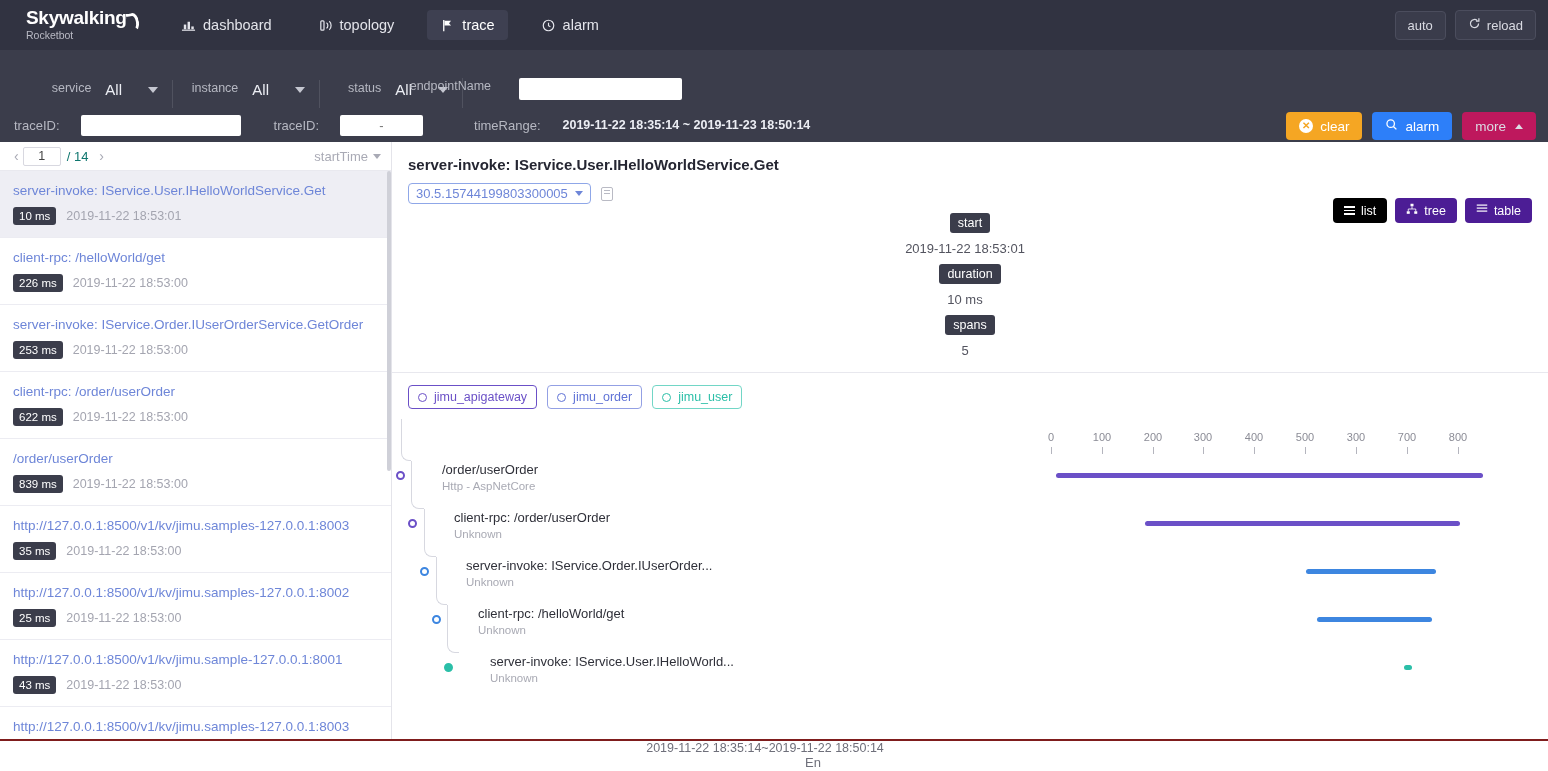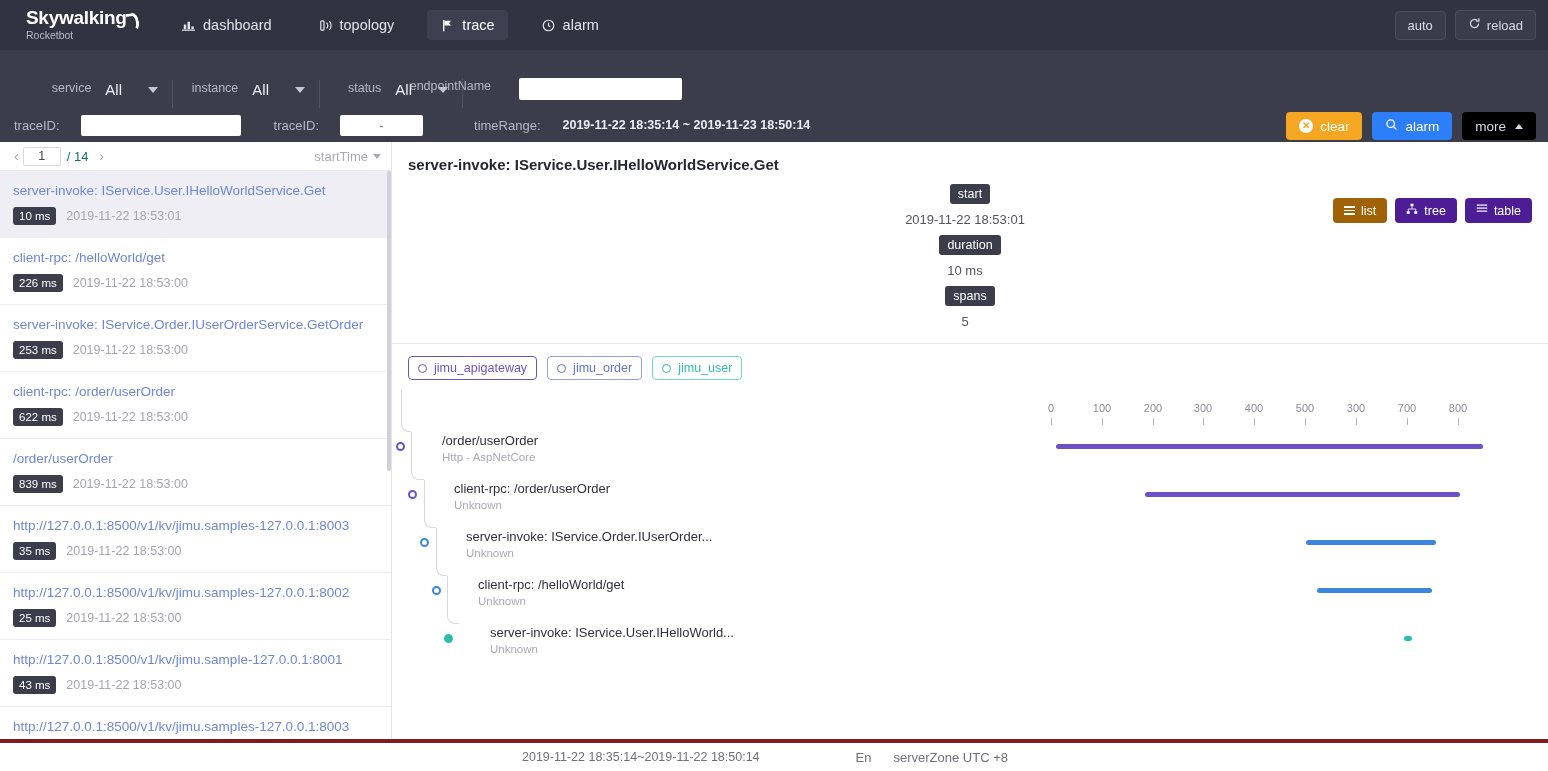--- a/index.html
+++ b/index.html
@@ -74,21 +74,21 @@
   }
 
   .filter-actions { position: absolute; right: 12px; top: 62px; display: flex; gap: 10px; align-items: center; }
   .btn {
     border: none; border-radius: 4px; font-size: 13.5px; font-family: inherit;
     display: flex; align-items: center; gap: 7px; cursor: pointer; height: 28px; padding: 0 13px;
     color: #fff;
   }
   .btn-clear { background: #f5a623; }
   .btn-search { background: #2d7ff9; }
-  .btn-more { background: #000000; color: #dcdde4; }
+  .btn-more { background: #be185d; color: #dcdde4; }
   .x-circle {
     width: 14px; height: 14px; border-radius: 50%; background: #fff; color: #f5a623;
     font-size: 10px; line-height: 14px; text-align: center; font-weight: bold;
   }
   .caret-up-sm {
     width: 0; height: 0; border-left: 4px solid transparent; border-right: 4px solid transparent;
     border-bottom: 5px solid #dcdde4; margin-left: 2px;
   }
 
   .filter-row2 { display: flex; align-items: center; height: 34px; padding: 0 14px; gap: 13px; }
@@ -160,21 +160,21 @@
   .tag-dark {
     background: #3b3d4b; color: #fff; font-size: 12.5px; border-radius: 3px; padding: 3px 8px;
   }
   .stat-val { color: #53545f; font-size: 13px; margin-right: 10px; }
 
   .viewbtns { position: absolute; right: 16px; top: 56px; display: flex; gap: 8px; }
   .vbtn {
     background: #4c1d95; color: #fff; font-size: 12.5px; border-radius: 4px;
     padding: 5px 11px; display: flex; align-items: center; gap: 6px; cursor: pointer;
   }
-  .vbtn.active { background: #a16207; text-align: center; }
+  .vbtn.active { background: #000000; text-align: center; }
   .lines-ico { display: inline-flex; flex-direction: column; gap: 2px; }
   .lines-ico i { display: block; width: 11px; height: 1.6px; background: #fff; }
 
   .svc-chips { display: flex; gap: 10px; padding: 12px 16px 0 16px; }
   .chip {
     border-radius: 4px; font-size: 12.5px; padding: 4px 9px; display: flex;
     align-items: center; gap: 7px; cursor: pointer; background: #fff; white-space: nowrap;
   }
   .chip-ring { width: 9px; height: 9px; border-radius: 50%; border: 1.6px solid currentColor; }
 
@@ -193,22 +193,22 @@
     position: absolute; width: 9px; height: 9px; border-radius: 50%;
     background: #fff; border: 2.5px solid #6b50c7;
   }
   .connector { position: absolute; border-left: 1.5px solid #d7d8e0; }
   .connector.curve { border-bottom: 1.5px solid #d7d8e0; border-bottom-left-radius: 8px; }
   .bar { position: absolute; height: 5px; border-radius: 3px; }
 
   
   .footer {
     position: absolute; left: 0; bottom: 0; width: 100%; height: 32px;
-    border-top: 4px solid #7f1d1d; background: #fff; display: flex; align-items: center;
-    justify-content: center; padding-right: 18px; gap: 0;
+    border-top: 2px solid #7f1d1d; background: #fff; display: flex; align-items: center;
+    justify-content: space-between; padding-right: 18px; gap: 0; flex-direction: column;
   }
   .ft-range { color: #6e6f7a; font-size: 12.5px; }
   .ft-lang { color: #6e6f7a; font-size: 13px; margin-left: 96px; cursor: pointer; }
   .ft-zone { color: #6e6f7a; font-size: 13px; margin-left: 22px; }
 
   .vscroll {
     position: absolute; right: 0; top: 0; width: 4px; background: #cfd0d8; border-radius: 2px;
   }
 </style>
 </head>
@@ -418,20 +418,27 @@
         </div>
       </div>
 
       <div class="vscroll" style="top:0;height:300px;"></div>
     </div>
   </div>
 
   <div class="rightcol">
     <div class="detail-head">
       <div class="dh-title">server-invoke: IService.User.IHelloWorldService.Get</div>
+      <div class="dh-idrow">
+        <div class="id-pill">
+          <span>30.5.15744199803300005</span>
+          <span class="caret-d-sm" style="border-top-color:#6e86d8"></span>
+        </div>
+        <div class="copy-ico"></div>
+      </div>
       <div class="dh-statrow">
         <span class="tag-dark">start</span>
         <span class="stat-val">2019-11-22 18:53:01</span>
         <span class="tag-dark">duration</span>
         <span class="stat-val">10 ms</span>
         <span class="tag-dark">spans</span>
         <span class="stat-val">5</span>
       </div>
 
       <div class="viewbtns">

